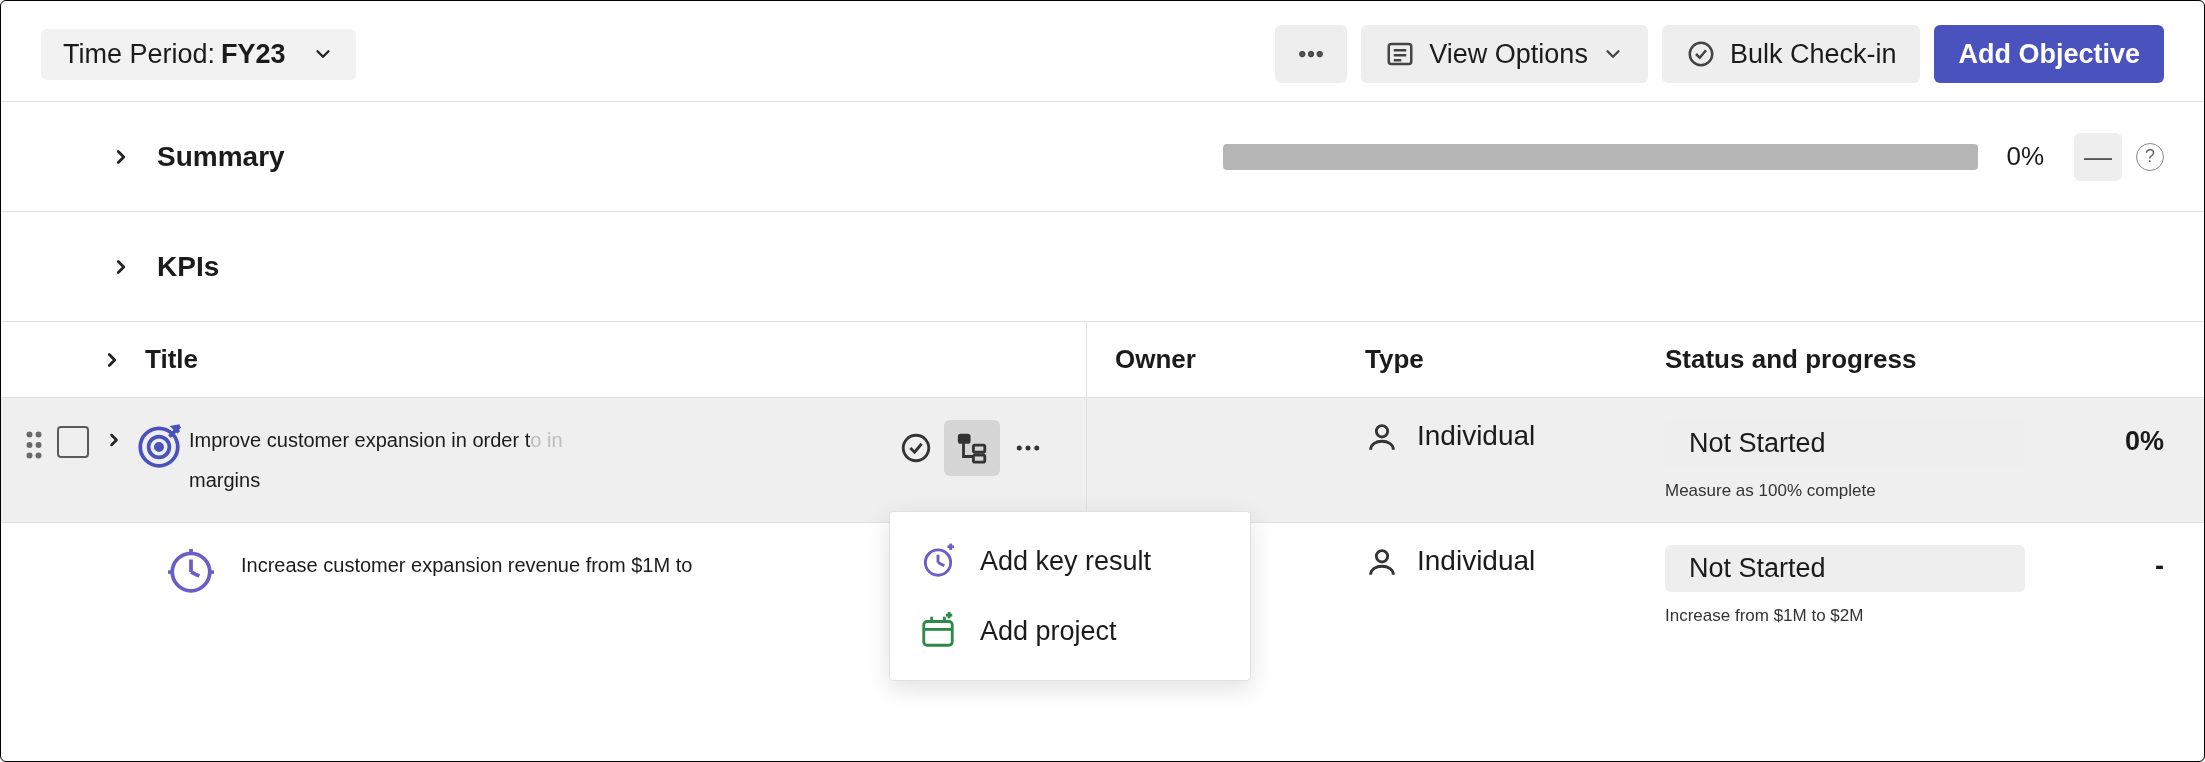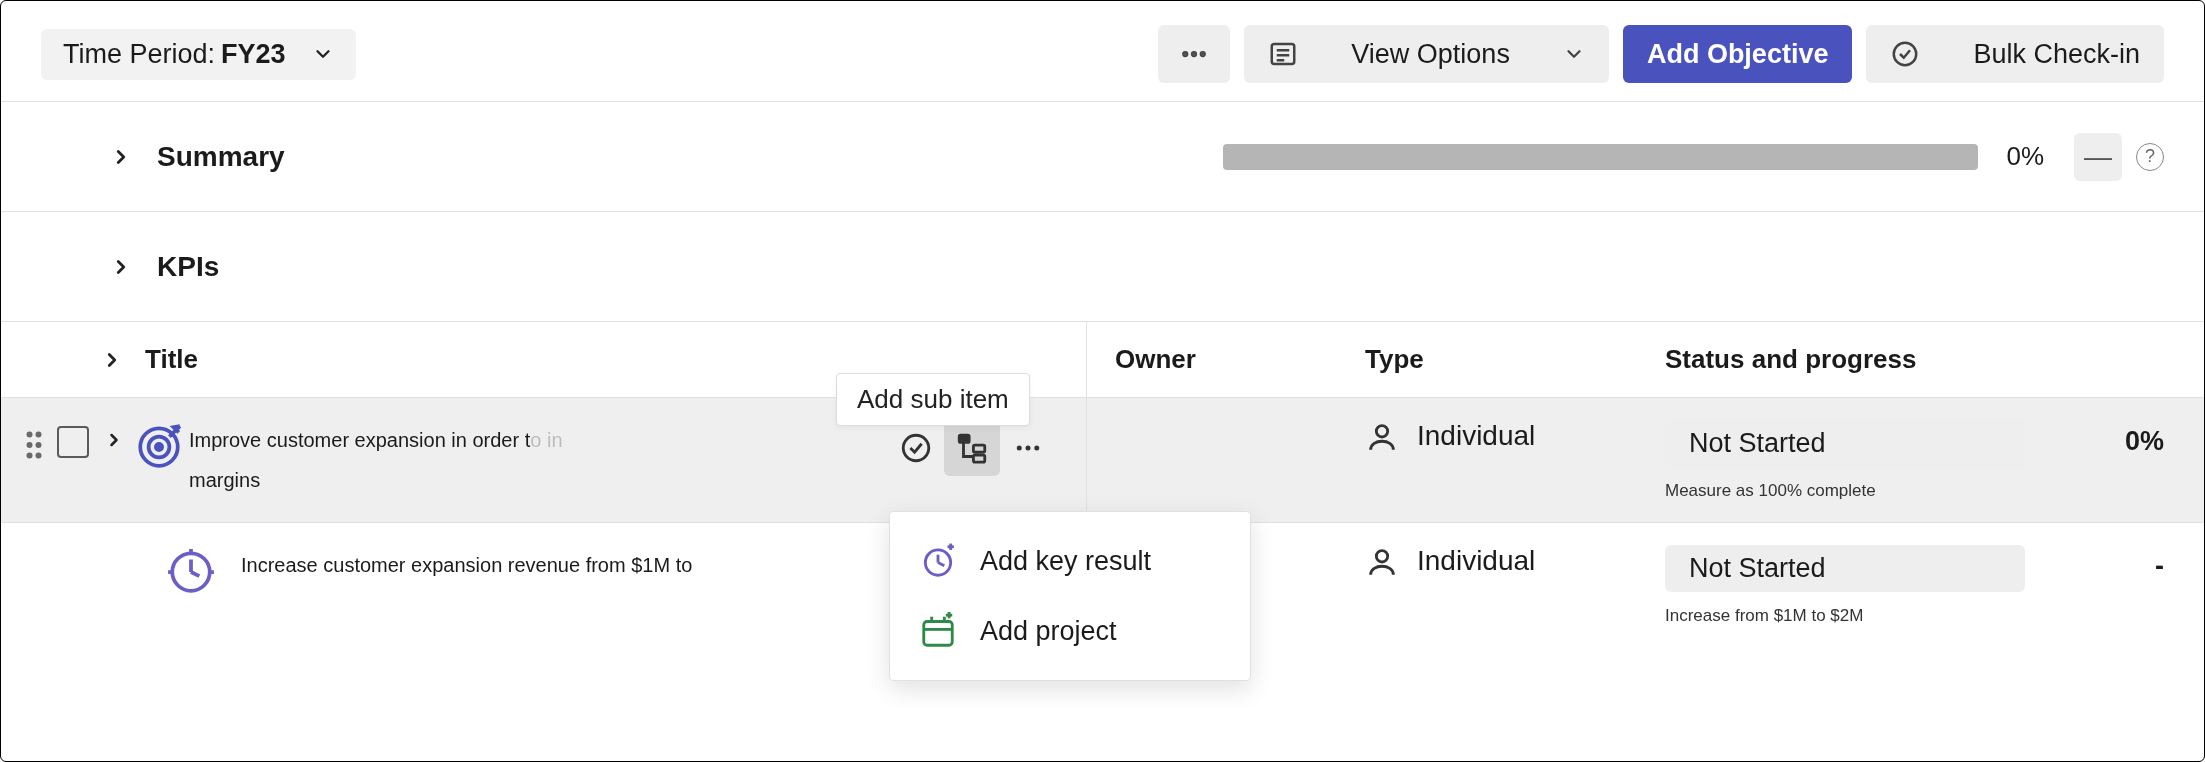--- a/index.html
+++ b/index.html
@@ -6,21 +6,21 @@
   html, body { width: 2205px; height: 762px; font-family: "Segoe UI", Arial, sans-serif; color: #1b1b1b; background: #ffffff; }
   .root { width: 100%; height: 100%; border: 1px solid #000000; border-radius: 6px; position: relative; overflow: hidden; }
 
   
   .toolbar { display: flex; align-items: center; padding: 24px 40px 18px 40px; }
   .time-period { display: inline-flex; align-items: center; background: #f2f2f2; border-radius: 6px; padding: 10px 22px 10px 22px; font-size: 27px; cursor: pointer; }
   .time-period .label { font-weight: 400; margin-right: 6px; }
   .time-period .value { font-weight: 600; margin-right: 12px; }
   .spacer { flex: 1 1 auto; }
   .btn { display: inline-flex; align-items: center; justify-content: center; border-radius: 6px; height: 58px; padding: 0 24px; font-size: 27px; cursor: pointer; }
-  .btn-grey { background: #eeeeee; color: #1b1b1b; gap: 39px; }
+  .btn-grey { background: #eeeeee; color: #1b1b1b; }
   .btn-grey svg { stroke: #444; }
   .btn + .btn { margin-left: 14px; }
   .btn-primary { background: #4a52bd; color: #ffffff; font-weight: 600; }
   .btn .icon { margin-right: 14px; display: inline-flex; }
   .btn.iconbtn { width: 72px; padding: 0; }
   .chev-down { margin-left: 14px; }
 
   
   .section-row { border-top: 1px solid #e1e1e1; display: flex; align-items: center; padding: 0 40px; height: 110px; }
   .section-row .caret { width: 40px; display: flex; justify-content: center; margin-left: 60px; margin-right: 16px; }
@@ -124,32 +124,32 @@
           </svg>
       </span>
       <span>View Options</span>
       <span class="chev-down">
         <svg width="22" height="22" viewBox="0 0 24 24" fill="none" stroke="#222" stroke-width="2.5" stroke-linecap="round" stroke-linejoin="round">
             <polyline points="6 9 12 15 18 9"></polyline>
           </svg>
       </span>
     </div>
 
-    <div class="btn btn-primary">
-      <span>Add Objective</span>
-    </div>
-
     <div class="btn btn-grey">
       <span class="icon">
         <svg width="30" height="30" viewBox="0 0 24 24" fill="none" stroke="#333" stroke-width="2">
             <circle cx="12" cy="12" r="9"></circle>
             <polyline points="8 12 11 15 16 9"></polyline>
           </svg>
       </span>
       <span>Bulk Check-in</span>
+    </div>
+
+    <div class="btn btn-primary">
+      <span>Add Objective</span>
     </div>
   </div>
 
   <div class="section-row summary-row">
     <span class="caret">
       <svg width="22" height="22" viewBox="0 0 24 24" fill="none" stroke="#222" stroke-width="3" stroke-linecap="round" stroke-linejoin="round">
           <polyline points="9 6 15 12 9 18"></polyline>
         </svg>
     </span>
     <span class="section-title">Summary</span>
@@ -297,23 +297,20 @@
       <div class="status-row-flex">
         <div class="status-wrap">
           <span class="status-pill">Not Started</span>
           <span class="status-sub">Increase from $1M to $2M</span>
         </div>
         <span class="status-pct">-</span>
       </div>
     </div>
   </div>
 
-  <div class="tooltip tooltip-pos">
-    <span>Add sub item</span>
-  </div>
 
   <div class="menu">
     <div class="menu-item">
       <span class="micon">
         <svg width="38" height="38" viewBox="0 0 24 24" fill="none" stroke="#6b5ec7" stroke-width="1.8">
             <circle cx="12" cy="13" r="8"></circle>
             <line x1="12" y1="13" x2="12" y2="8"></line>
             <line x1="12" y1="13" x2="16" y2="15"></line>
             <line x1="18" y1="3" x2="22" y2="3"></line>
             <line x1="20" y1="1" x2="20" y2="5"></line>

